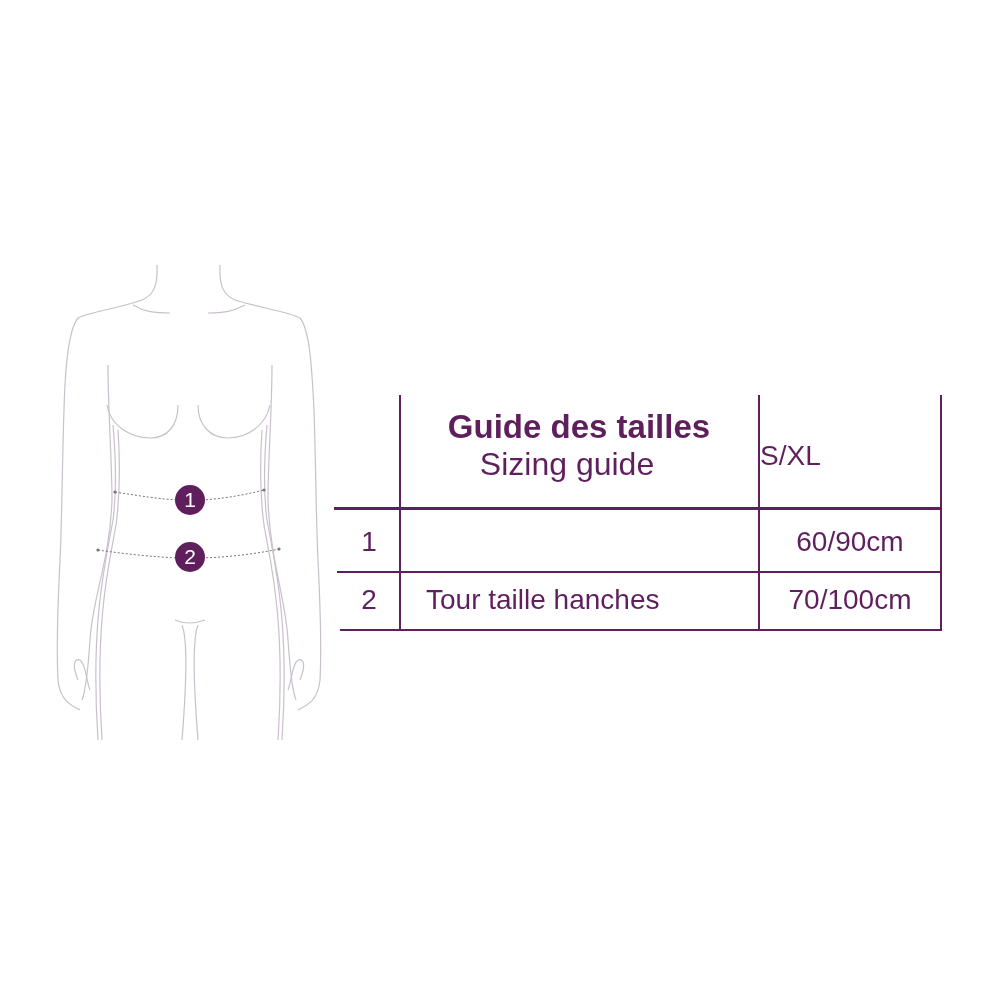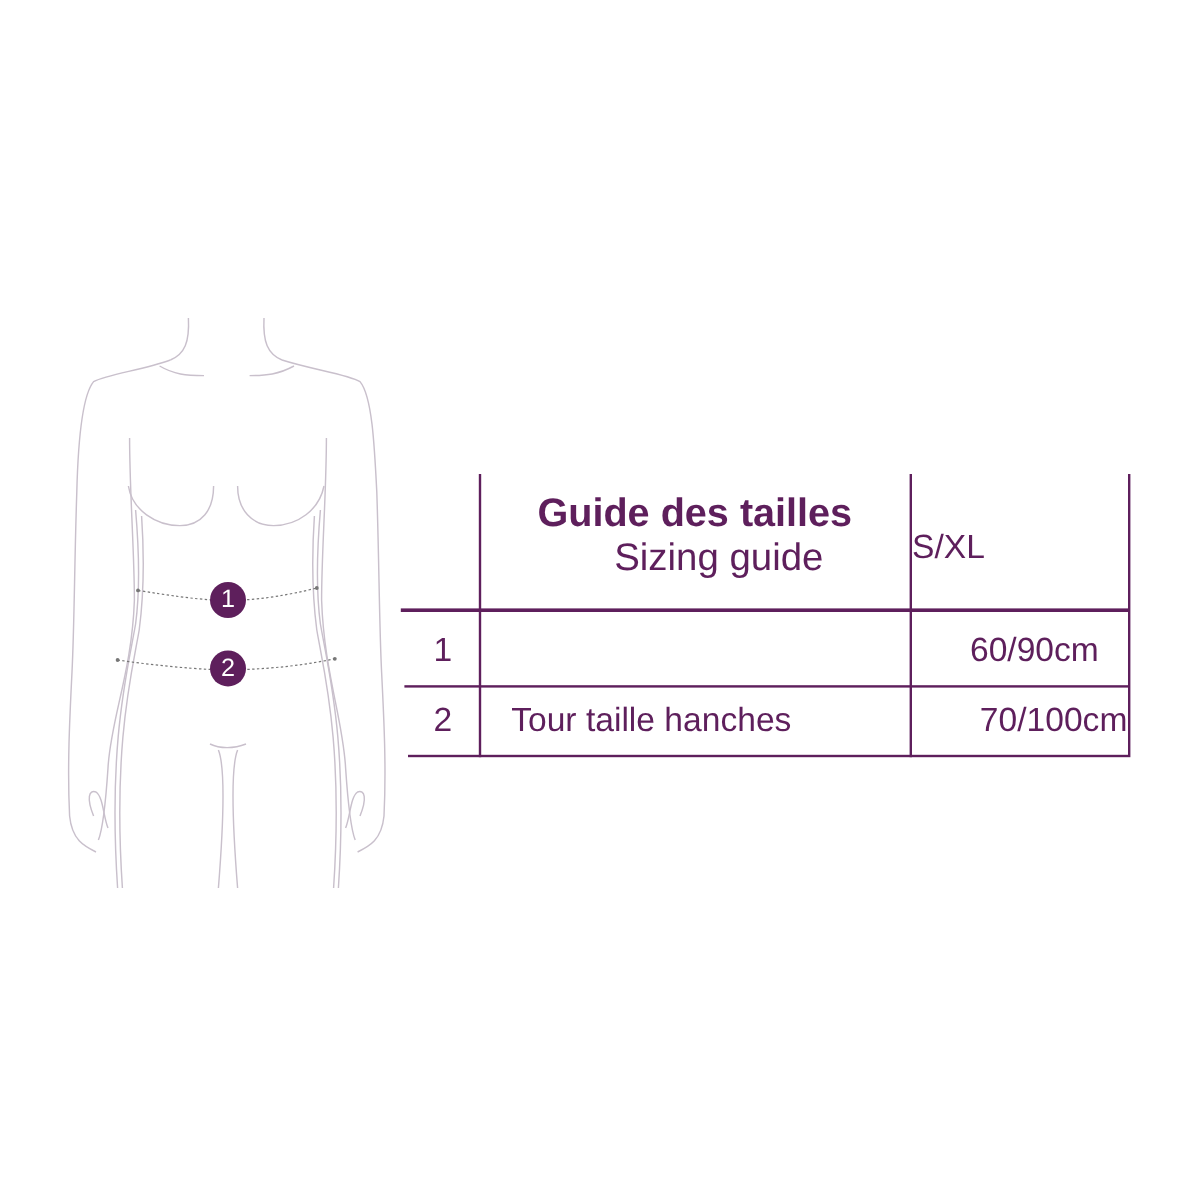--- a/index.html
+++ b/index.html
@@ -72,22 +72,22 @@
 
 <div class="tbl">
   <div class="vline" style="left:399px; top:395px; height:236px;"></div>
   <div class="vline" style="left:758px; top:395px; height:236px;"></div>
   <div class="vline" style="left:940px; top:395px; height:236px;"></div>
   <div class="hline" style="left:334px; top:507px; width:606px; height:3px;"></div>
   <div class="hline" style="left:337px; top:571px; width:603px; height:2px;"></div>
   <div class="hline" style="left:340px; top:629px; width:600px; height:2px;"></div>
 
   <div class="txt title-bold" style="left:400px; width:358px; text-align:center; top:408px;">Guide des tailles</div>
-  <div class="txt title-sub" style="left:420px; width:358px; text-align:center; top:446px;">Sizing guide</div>
+  <div class="txt title-sub" style="left:388px; width:358px; text-align:center; top:446px;">Sizing guide</div>
   <div class="txt cell" style="left:760px; width:180px; top:440px;">S/XL</div>
 
   <div class="txt cell" style="left:340px; width:58px; text-align:center; top:526px;">1</div>
-  <div class="txt cell" style="left:760px; width:180px; text-align:center; top:526px;padding-left:12px;">60/90cm</div>
+  <div class="txt cell" style="left:760px; width:180px; text-align:center; top:526px;">60/90cm</div>
 
   <div class="txt cell" style="left:340px; width:58px; text-align:center; top:584px;">2</div>
   <div class="txt cell" style="left:426px; top:584px;">Tour taille hanches</div>
-  <div class="txt cell" style="left:760px; width:180px; text-align:center; top:584px;margin-left:28px;">70/100cm</div>
+  <div class="txt cell" style="left:760px; width:180px; text-align:center; top:584px;">70/100cm</div>
 </div>
 
 </body></html>

